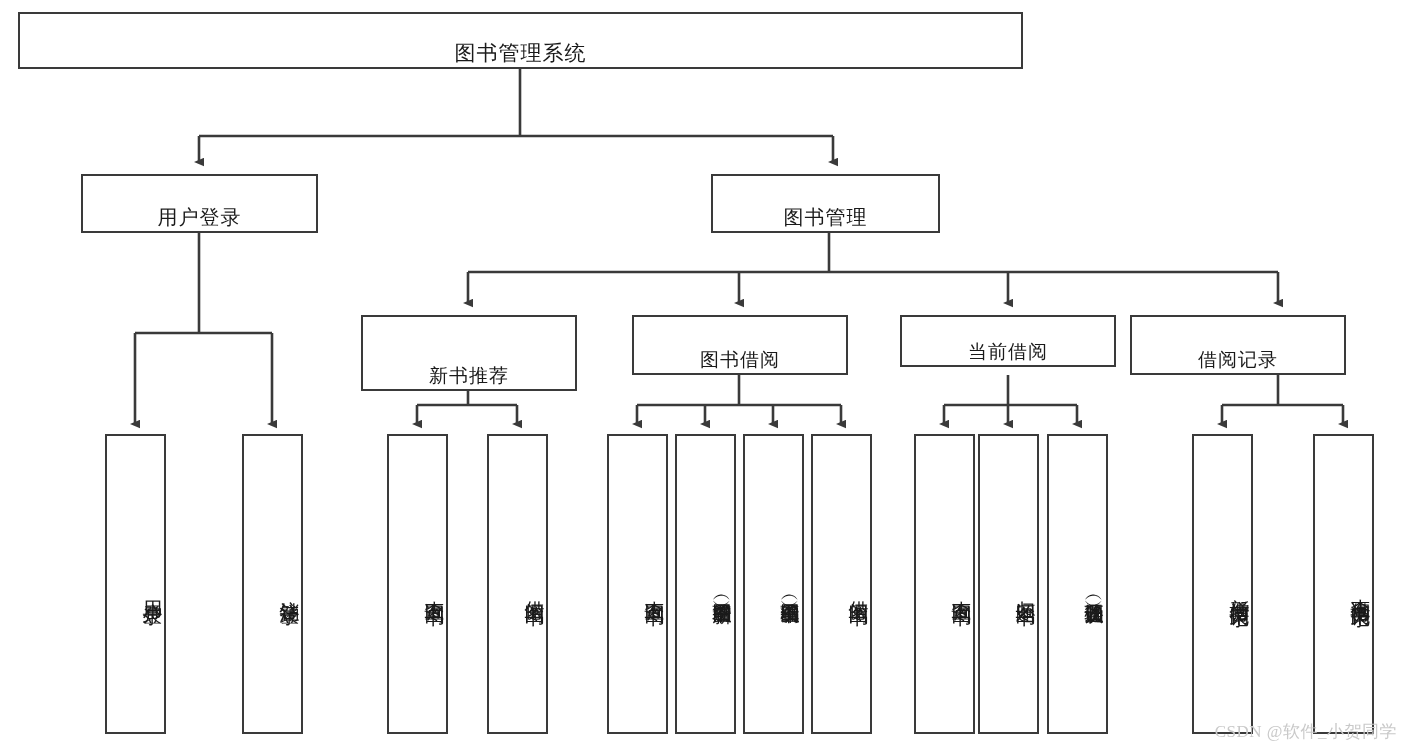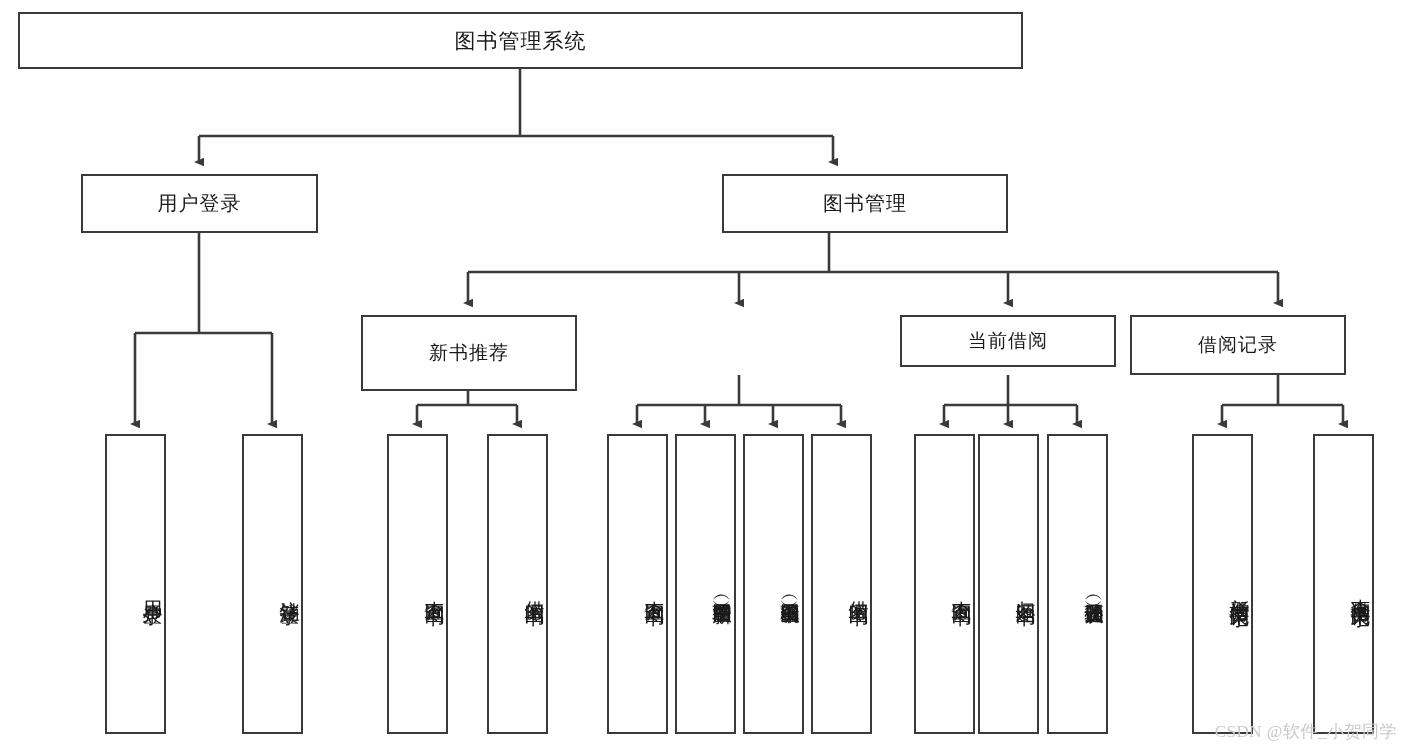--- a/index.html
+++ b/index.html
@@ -24,21 +24,21 @@
     width: 1405px;
     height: 747px;
     pointer-events: none;
   }
   .node {
     position: absolute;
     box-sizing: border-box;
     border: 2px solid #3a3a3a;
     background: #ffffff;
     display: flex;
-    align-items: center;
+    align-items: flex-end;
     justify-content: center;
     color: #1a1a1a;
     letter-spacing: 1px;
   }
   .node.root {
     font-size: 21px;
   }
   .node.lvl1 {
     font-size: 20px;
   }
@@ -126,27 +126,30 @@
     </g>
   </svg>
 
   <div class="node root" style="left:18px; top:12px; width:1005px; height:57px;">
     <span>图书管理系统</span>
   </div>
 
   <div class="node lvl1" style="left:81px; top:174px; width:237px; height:59px;">
     <span>用户登录</span>
   </div>
-  <div class="node lvl1" style="left:711px; top:174px; width:286px; height:59px;margin-left:11px;">
+  <div class="node lvl1" style="left:711px; top:174px; width:229px; height:59px;">
     <span>图书管理</span>
   </div>
 
   <div class="node lvl2" style="left:361px; top:315px; width:216px; height:76px;">
     <span>新书推荐</span>
   </div>
+  <div class="node lvl2" style="left:632px; top:315px; width:216px; height:60px;">
+    <span>图书借阅</span>
+  </div>
   <div class="node lvl2" style="left:900px; top:315px; width:216px; height:52px;">
     <span>当前借阅</span>
   </div>
   <div class="node lvl2" style="left:1130px; top:315px; width:216px; height:60px;">
     <span>借阅记录</span>
   </div>
 
   <div class="node leaf" style="left:105px; top:434px; width:61px; height:300px;">
     <span>用户登录</span>
   </div>

